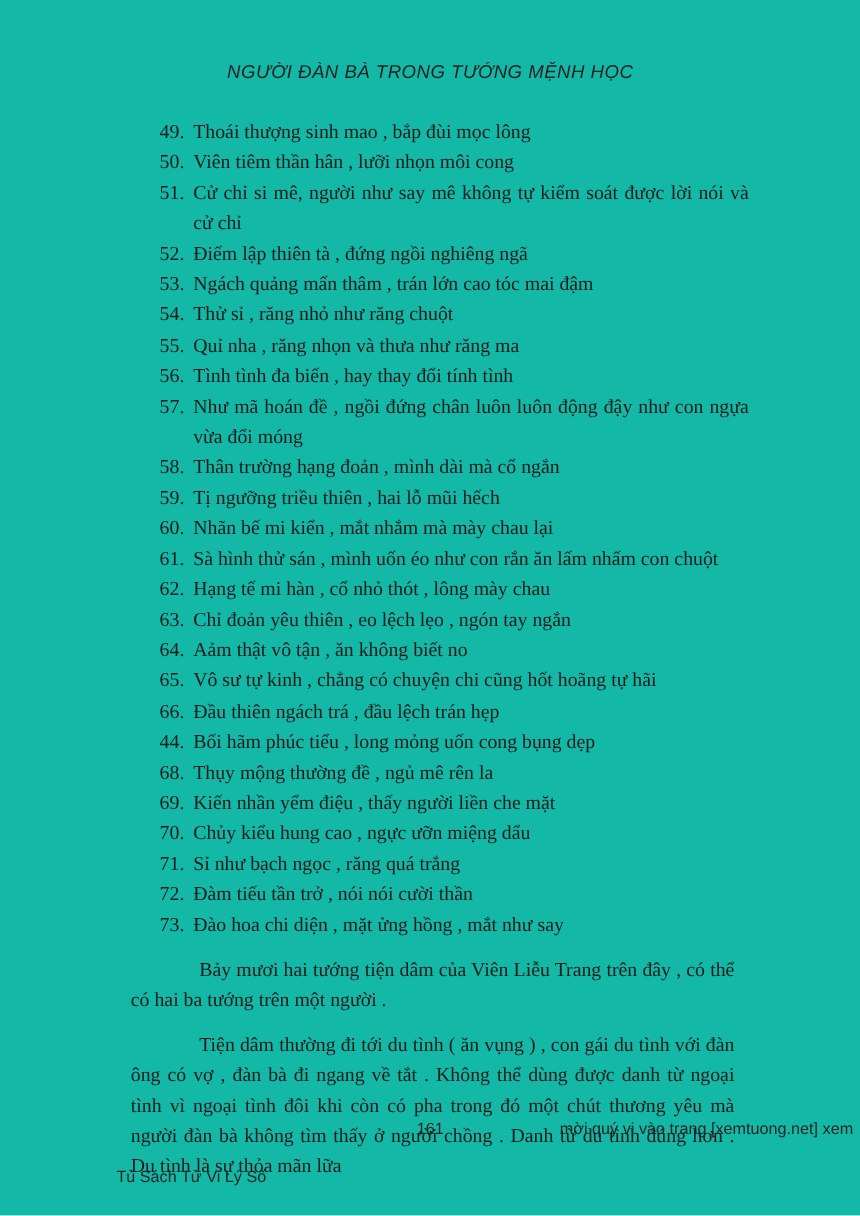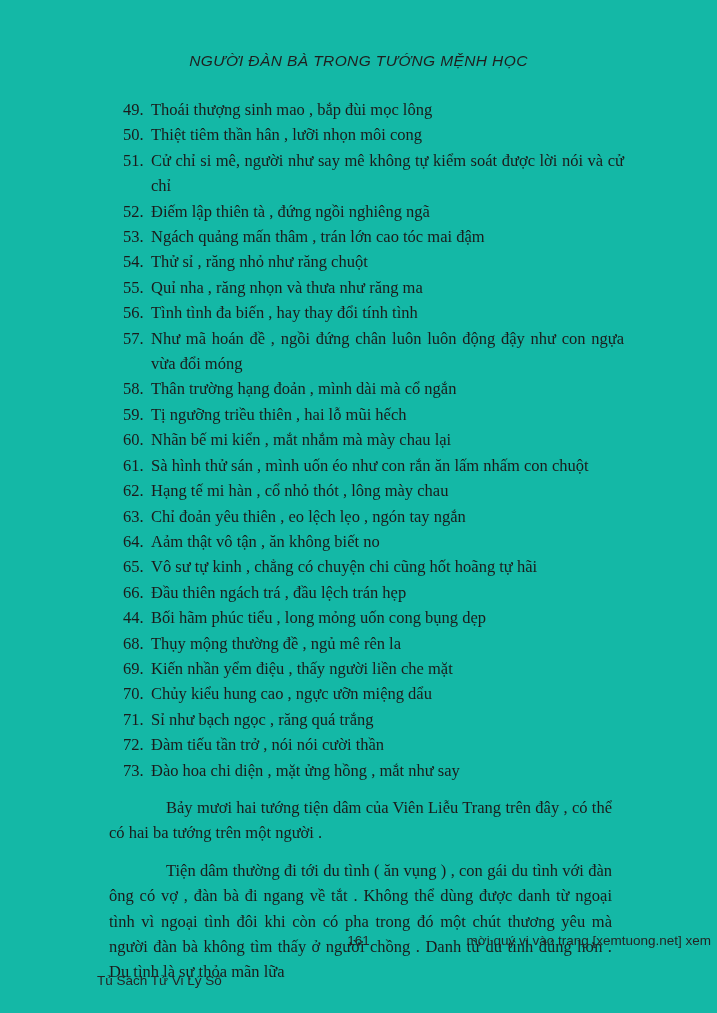--- a/index.html
+++ b/index.html
@@ -31,21 +31,21 @@
   }
   .content {
     position: absolute;
     top: 97px;
     left: 97px;
     width: 527px;
     font-size: 16.5px;
     line-height: 25.4px;
   }
   .list {
-    margin-left: 26px;
+    margin-left: 36px;
   }
   .item {
     display: flex;
   }
   .item .num {
     flex: none;
     width: 28px;
   }
   .item .txt {
     flex: 1;
@@ -94,21 +94,21 @@
   <div class="title">NGƯỜI ĐÀN BÀ TRONG TƯỚNG MỆNH HỌC</div>
 
   <div class="content">
     <div class="list">
         <div class="item">
           <span class="num">49.</span>
           <span class="txt">Thoái thượng sinh mao , bắp đùi mọc lông</span>
         </div>
         <div class="item">
           <span class="num">50.</span>
-          <span class="txt">Thiệt tiêm thần hân , lưỡi nhọn môi cong</span>
+          <span class="txt">Viên tiêm thần hân , lưỡi nhọn môi cong</span>
         </div>
         <div class="item">
           <span class="num">51.</span>
           <span class="txt">Cử chỉ si mê, người như say mê không tự kiểm soát được lời nói và cử chỉ</span>
         </div>
         <div class="item">
           <span class="num">52.</span>
           <span class="txt">Điếm lập thiên tà , đứng ngồi nghiêng ngã</span>
         </div>
         <div class="item">

